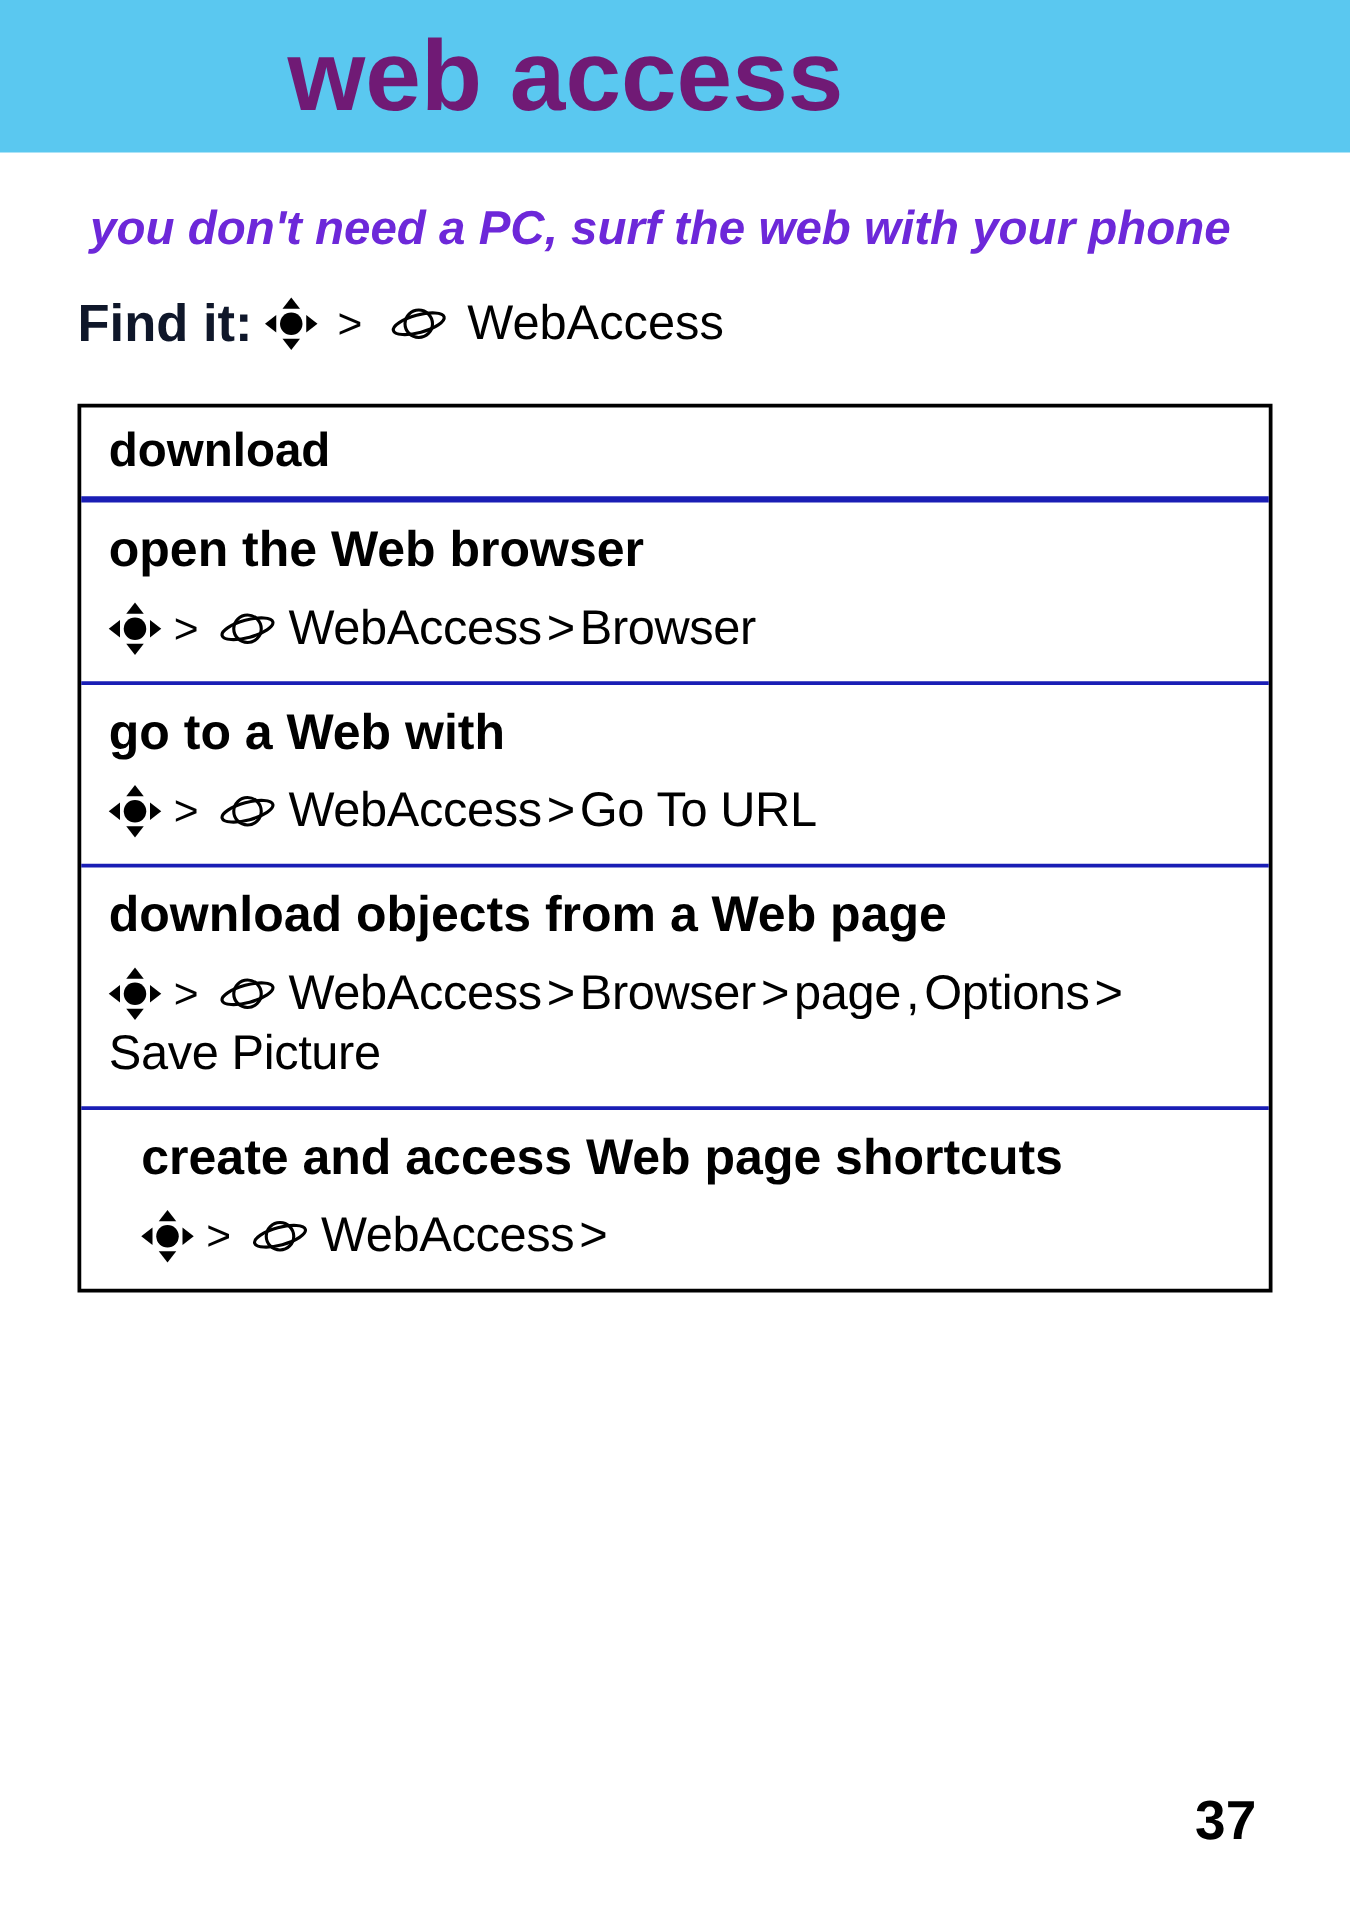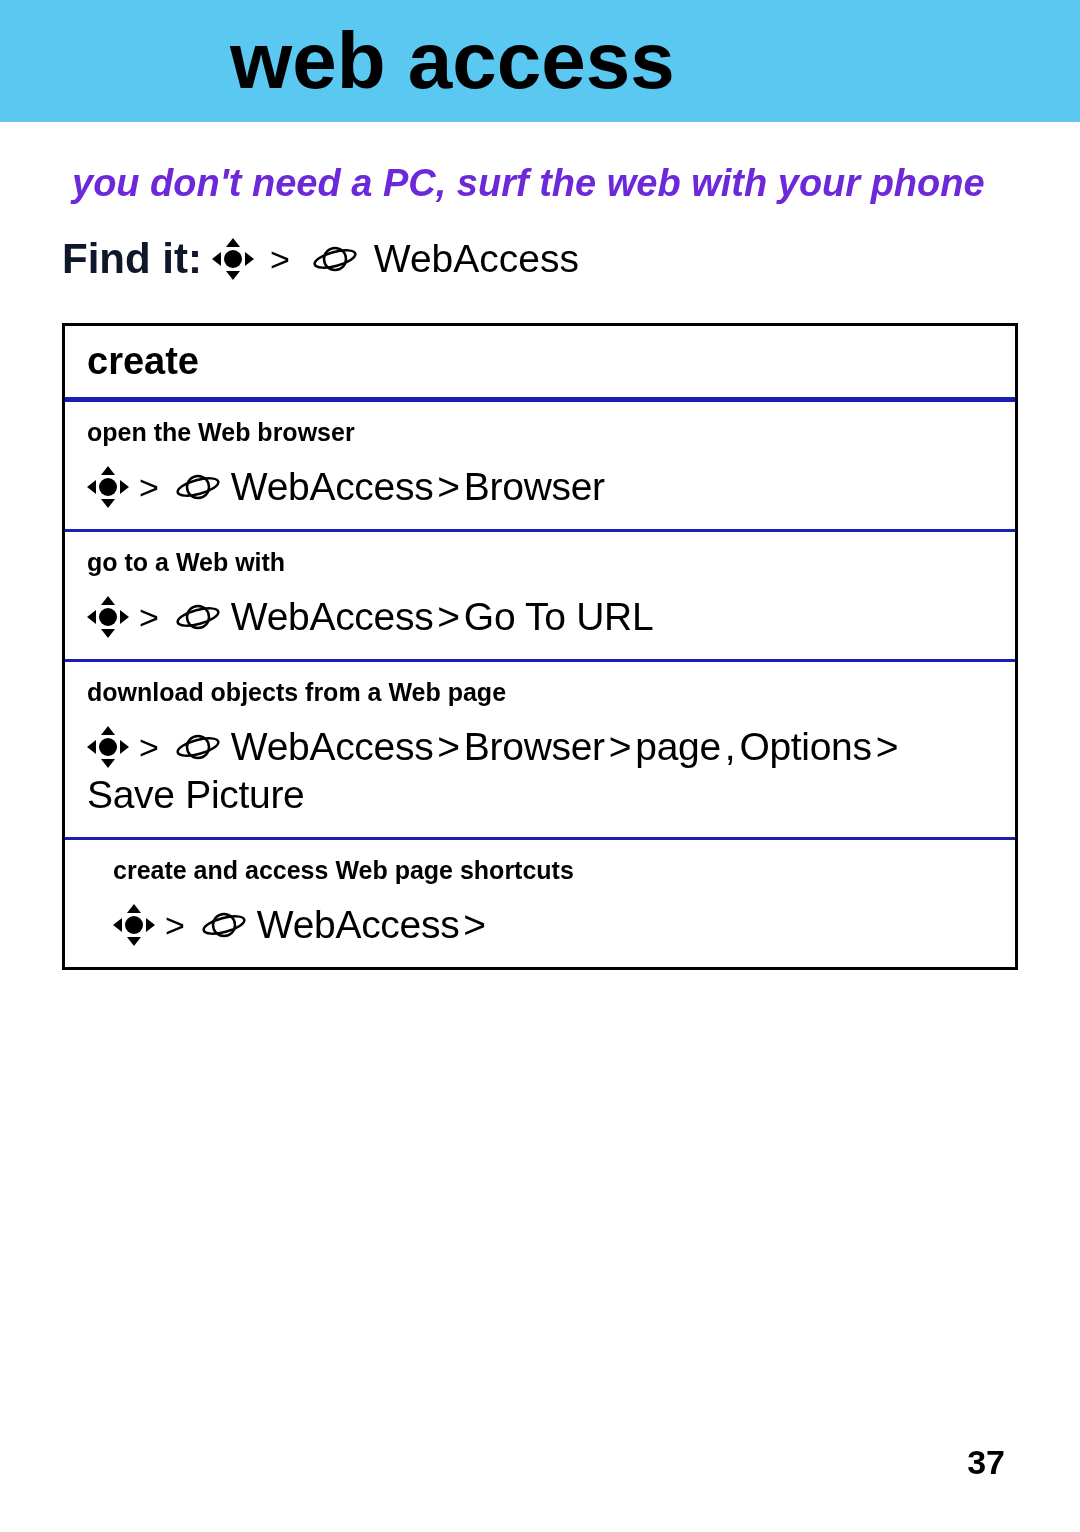--- a/index.html
+++ b/index.html
@@ -19,21 +19,21 @@
     .header-banner {
       width: 100%;
       height: 122px;
       background: #5ac8f0;
       display: flex;
       align-items: center;
       padding-left: 230px;
     }
 
     .header-title {
-      color: #000000;
+      color: #701a75;
       font-size: 80px;
       font-weight: bold;
     }
 
     .content {
       padding: 0 62px;
     }
 
     .subtitle {
       font-style: italic;
@@ -160,37 +160,37 @@
       padding: 16px 22px 20px 22px;
     }
 
     .table-row:last-child {
       border-bottom: none;
       margin-left: 26px;
     }
 
     .row-title {
       font-weight: bold;
-      font-size: 25px;
+      font-size: 40px;
       margin-bottom: 18px;
     }
 
     .row-path {
       display: flex;
       align-items: center;
       gap: 4px;
       flex-wrap: wrap;
     }
 
     .page-number {
       position: absolute;
       bottom: 50px;
       right: 75px;
       font-weight: bold;
-      font-size: 34px;
+      font-size: 44px;
     }
   </style>
 </head>
 <body>
 
 <div class="header-banner">
   <span class="header-title">web access</span>
 </div>
 
 <div class="content">
@@ -211,21 +211,21 @@
       <svg viewBox="0 0 46 30">
         <ellipse cx="23" cy="15" rx="11" ry="11" fill="none" stroke="black" stroke-width="2.5"></ellipse>
         <ellipse cx="23" cy="15" rx="21" ry="7" fill="none" stroke="black" stroke-width="2.5" transform="rotate(-15 23 15)"></ellipse>
       </svg>
     </span>
     <span class="webaccess-label">WebAccess</span>
   </div>
 
   <div class="feature-table">
     <div class="table-header">
-      <span class="table-header-text">create</span>
+      <span class="table-header-text">download</span>
     </div>
 
     <div class="table-row">
       <div class="row-title">open the Web browser</div>
       <div class="row-path">
         <span class="nav-key-icon">
           <span class="tri tri-up"></span>
             <span class="tri tri-down"></span>
           <span class="tri tri-left"></span>
             <span class="tri tri-right"></span>

